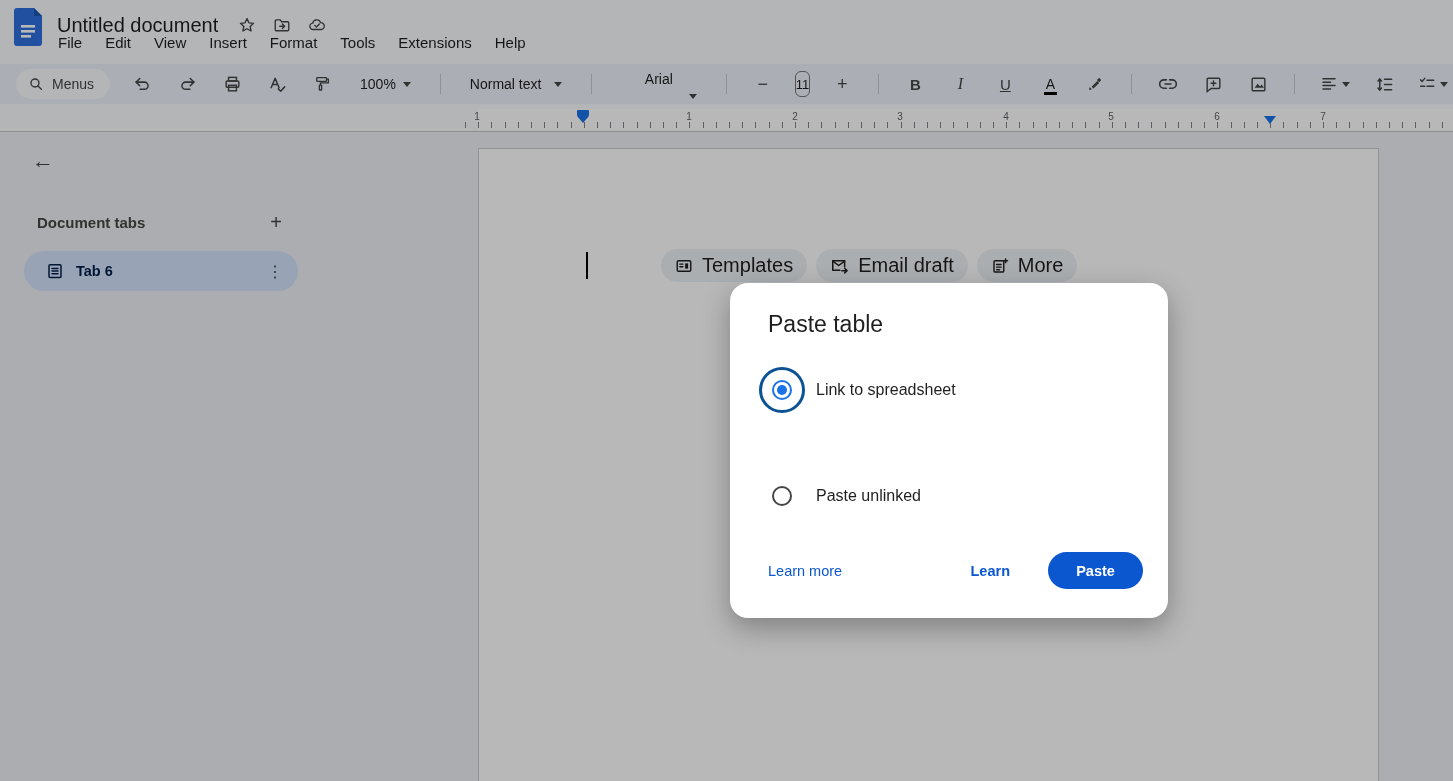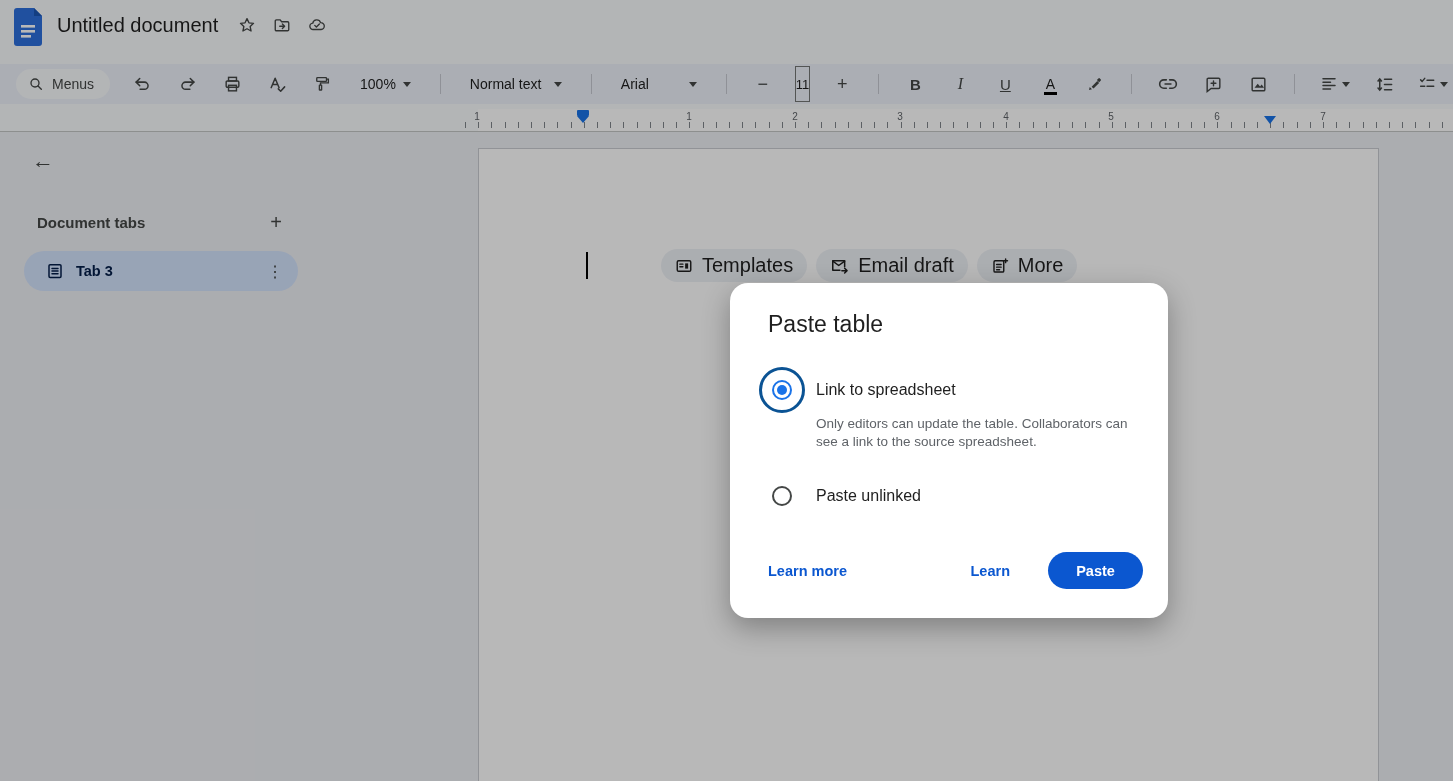--- a/index.html
+++ b/index.html
@@ -17,21 +17,21 @@
   .menu-row { position:absolute; left:58px; top:30px; height:24px; display:flex; align-items:center; gap:23px; }
   .menu-item { font-size:15px; color:#1f1f1f; cursor:pointer; }
 
   
   .toolbar { position:absolute; left:0; top:64px; width:100%; height:40px; background:#edf2fa; display:flex; align-items:center; padding-left:16px; gap:19px; }
   .menus-pill { height:30px; background:#f9fbfd; border-radius:15px; display:flex; align-items:center; gap:8px; padding:0 16px 0 12px; color:#444746; font-size:14px; cursor:pointer; }
   .tb-btn { width:26px; height:26px; display:flex; align-items:center; justify-content:center; border-radius:4px; color:#444746; cursor:pointer; flex:0 0 auto; }
   .tb-sep { width:1px; height:20px; background:#c7cad1; margin:0 4px; flex:0 0 auto; }
   .tb-dd { display:flex; align-items:center; gap:7px; padding:0 6px; height:26px; border-radius:4px; color:#1f1f1f; font-size:14px; cursor:pointer; }
   .caret { width:0; height:0; border-left:4px solid transparent; border-right:4px solid transparent; border-top:5px solid #444746; display:inline-block; }
-  .fontsize-box { width:28px; height:36px; border:1px solid #747775; border-radius:0; display:flex; align-items:center; justify-content:center; font-size:13px; color:#1f1f1f; background:transparent; cursor:text; }
+  .fontsize-box { width:28px; height:26px; border:1px solid #747775; border-radius:6px; display:flex; align-items:center; justify-content:center; font-size:13px; color:#1f1f1f; background:transparent; cursor:text; }
   .glyph-btn { font-size:15px; color:#444746; }
   .b-glyph { font-weight:bold; font-size:15px; }
   .i-glyph { font-style:italic; font-family:"Liberation Serif", serif; font-size:16px; }
   .u-glyph { text-decoration:underline; font-size:15px; }
   .a-color { position:relative; font-size:14px; color:#1f1f1f; line-height:1; }
   .a-color::after { content:""; position:absolute; left:-2px; right:-2px; bottom:-4px; height:3px; background:#000; }
   svg.icon { display:block; }
 
   
   .ruler { position:absolute; left:0; top:109px; width:100%; height:22px; background:#f9fbfd; }
@@ -73,21 +73,21 @@
   .dlg-title { position:absolute; left:38px; top:28px; font-size:23px; color:#1f1f1f; }
   .opt1-ring { position:absolute; left:29px; top:84px; width:46px; height:46px; border:3.5px solid #0b5394; border-radius:50%; display:flex; align-items:center; justify-content:center; cursor:pointer; }
   .radio-on { width:20px; height:20px; border:2.5px solid #1a73e8; border-radius:50%; position:relative; background:#fff; }
   .radio-on::after { content:""; position:absolute; left:50%; top:50%; transform:translate(-50%,-50%); width:10px; height:10px; border-radius:50%; background:#1a73e8; }
   .radio-off { position:absolute; left:42px; top:203px; width:20px; height:20px; border:2px solid #444746; border-radius:50%; background:#fff; cursor:pointer; }
   .opt-label { position:absolute; left:86px; font-size:16px; color:#1f1f1f; }
   .opt1-label { top:98px; }
   .opt2-label { top:204px; }
   .opt-desc { position:absolute; left:86px; top:132px; width:322px; font-size:13.5px; color:#5f6368; line-height:18px; }
   .dlg-footer { position:absolute; left:0; bottom:29px; width:100%; display:flex; align-items:center; padding:0 25px 0 38px; }
-  .learn-more { font-size:14.5px; font-weight:bold; color:#0b57d0; cursor:pointer; }
+  .learn-more { font-size:14.5px; font-weight:normal; color:#0b57d0; cursor:pointer; }
   .footer-spacer { flex:1; }
   .cancel-btn { font-size:14.5px; font-weight:bold; color:#0b57d0; cursor:pointer; margin-right:38px; }
   .paste-btn { width:95px; height:37px; border-radius:19px; background:#0b57d0; color:#fff; font-size:14.5px; font-weight:bold; display:flex; align-items:center; justify-content:center; cursor:pointer; border:none; }
 </style>
 </head>
 <body>
 
 <div class="screen">
 
   <div class="header">
@@ -117,20 +117,30 @@
         </span>
         <span class="t-icon">
           <svg class="icon" width="20" height="20" viewBox="0 0 24 24" fill="none" stroke="#444746" stroke-width="1.8">
             <path d="M7 18 a4.2 4.2 0 0 1 -.6 -8.4 a5.3 5.3 0 0 1 10.3 -.8 a3.9 3.9 0 0 1 .8 9.2 z"></path>
             <path d="M9 12.5 l2.2 2.2 4 -4" stroke-linecap="round" stroke-linejoin="round"></path>
           </svg>
         </span>
       </span>
     </div>
 
+    <div class="menu-row">
+      <span class="menu-item">File</span>
+      <span class="menu-item">Edit</span>
+      <span class="menu-item">View</span>
+      <span class="menu-item">Insert</span>
+      <span class="menu-item">Format</span>
+      <span class="menu-item">Tools</span>
+      <span class="menu-item">Extensions</span>
+      <span class="menu-item">Help</span>
+    </div>
   </div>
 
   <div class="toolbar">
     <div class="menus-pill">
       <svg class="icon" width="16" height="16" viewBox="0 0 24 24" fill="none" stroke="#444746" stroke-width="2">
         <circle cx="10.5" cy="10.5" r="6"></circle>
           <path d="M15 15 l5 5" stroke-linecap="round"></path>
       </svg>
       <span>Menus</span>
     </div>
@@ -175,21 +185,21 @@
 
     <span class="tb-sep"></span>
 
     <span class="tb-dd" style="min-width:104px;">
       <span>Normal text</span>
         <span class="caret" style="margin-left:auto;"></span>
     </span>
 
     <span class="tb-sep"></span>
 
-    <span class="tb-dd" style="min-width:88px;">
+    <span class="tb-dd" style="min-width:88px;flex-direction:column;">
       <span>Arial</span>
         <span class="caret" style="margin-left:auto;"></span>
     </span>
 
     <span class="tb-sep"></span>
 
     <span class="tb-btn glyph-btn" style="font-size:18px;">−</span>
     <span class="fontsize-box">11</span>
     <span class="tb-btn glyph-btn" style="font-size:18px;">+</span>
 
@@ -304,21 +314,21 @@
     <span class="back-btn">←</span>
     <div class="tabs-head">
       <span class="tabs-title">Document tabs</span>
       <span class="add-tab">+</span>
     </div>
     <div class="tab-pill">
       <svg class="icon" width="18" height="18" viewBox="0 0 24 24" fill="none" stroke="#041e49" stroke-width="2">
         <rect x="4" y="3.5" width="16" height="17" rx="1.5"></rect>
         <path d="M8 8.5 h8 M8 12 h8 M8 15.5 h8" stroke-linecap="round"></path>
       </svg>
-      <span class="label">Tab 3</span>
+      <span class="label">Tab 6</span>
       <span class="kebab">⋮</span>
     </div>
 
     <div class="page">
       <div class="cursor-bar"></div>
       <div class="chips-row">
 
         <div class="chip">
           <svg class="icon" width="18" height="18" viewBox="0 0 24 24" fill="none" stroke="#1f1f1f" stroke-width="1.9">
             <rect x="3" y="5" width="18" height="14" rx="1.8"></rect>
@@ -353,21 +363,20 @@
 
   <div class="dim"></div>
 
   <div class="dialog">
     <div class="dlg-title">Paste table</div>
 
     <div class="opt1-ring">
       <span class="radio-on"></span>
     </div>
     <span class="opt-label opt1-label">Link to spreadsheet</span>
-    <div class="opt-desc">Only editors can update the table. Collaborators can see a link to the source spreadsheet.</div>
 
     <div class="radio-off"></div>
     <span class="opt-label opt2-label">Paste unlinked</span>
 
     <div class="dlg-footer">
       <span class="learn-more">Learn more</span>
       <span class="footer-spacer"></span>
       <span class="cancel-btn">Learn</span>
       <button class="paste-btn">Paste</button>
     </div>

